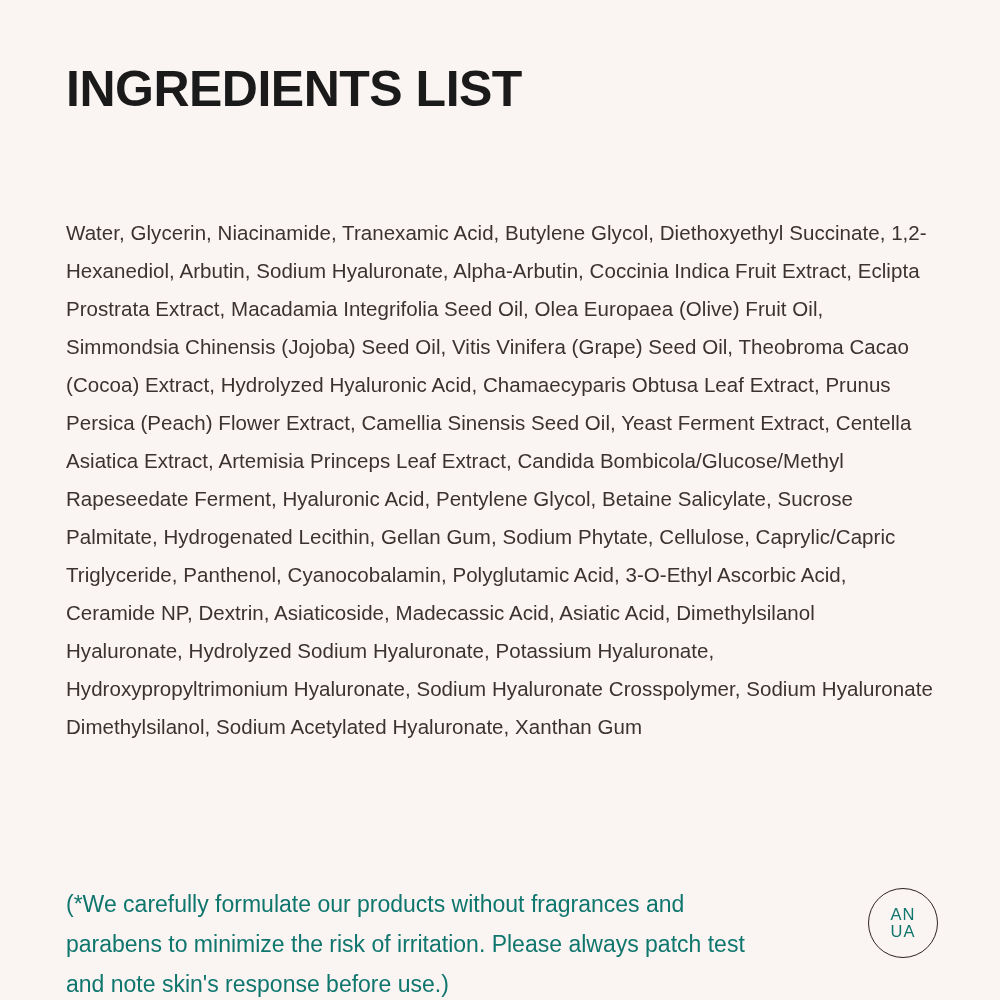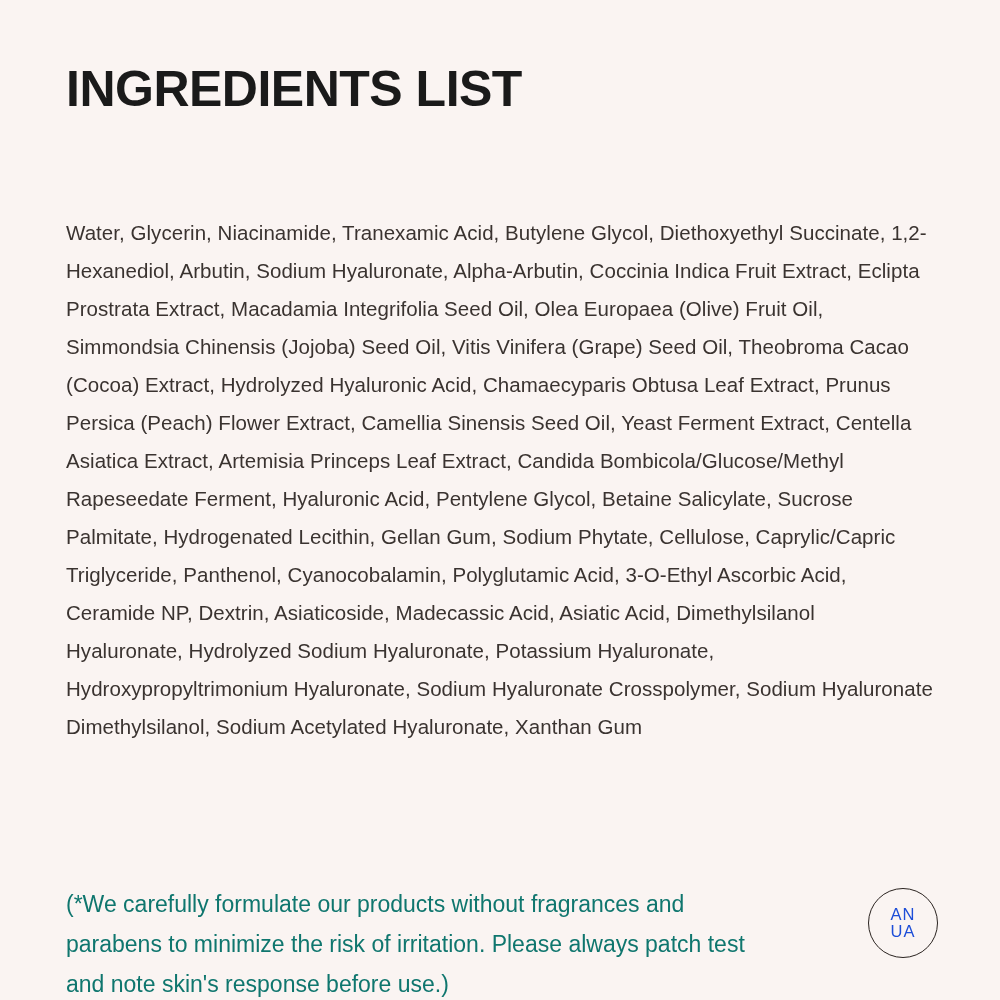--- a/index.html
+++ b/index.html
@@ -65,21 +65,21 @@
     display: flex;
     flex-direction: column;
     align-items: center;
     justify-content: center;
     box-sizing: border-box;
   }
   .logo-line {
     font-size: 16.5px;
     line-height: 17px;
     letter-spacing: 1px;
-    color: #1d4ed8;
+    color: #0f766e;
     font-family: "Liberation Sans", sans-serif;
     font-weight: 500;
   }
 </style>
 </head>
 <body>
 
 <div class="page">
 
   <div class="title">INGREDIENTS LIST</div>

